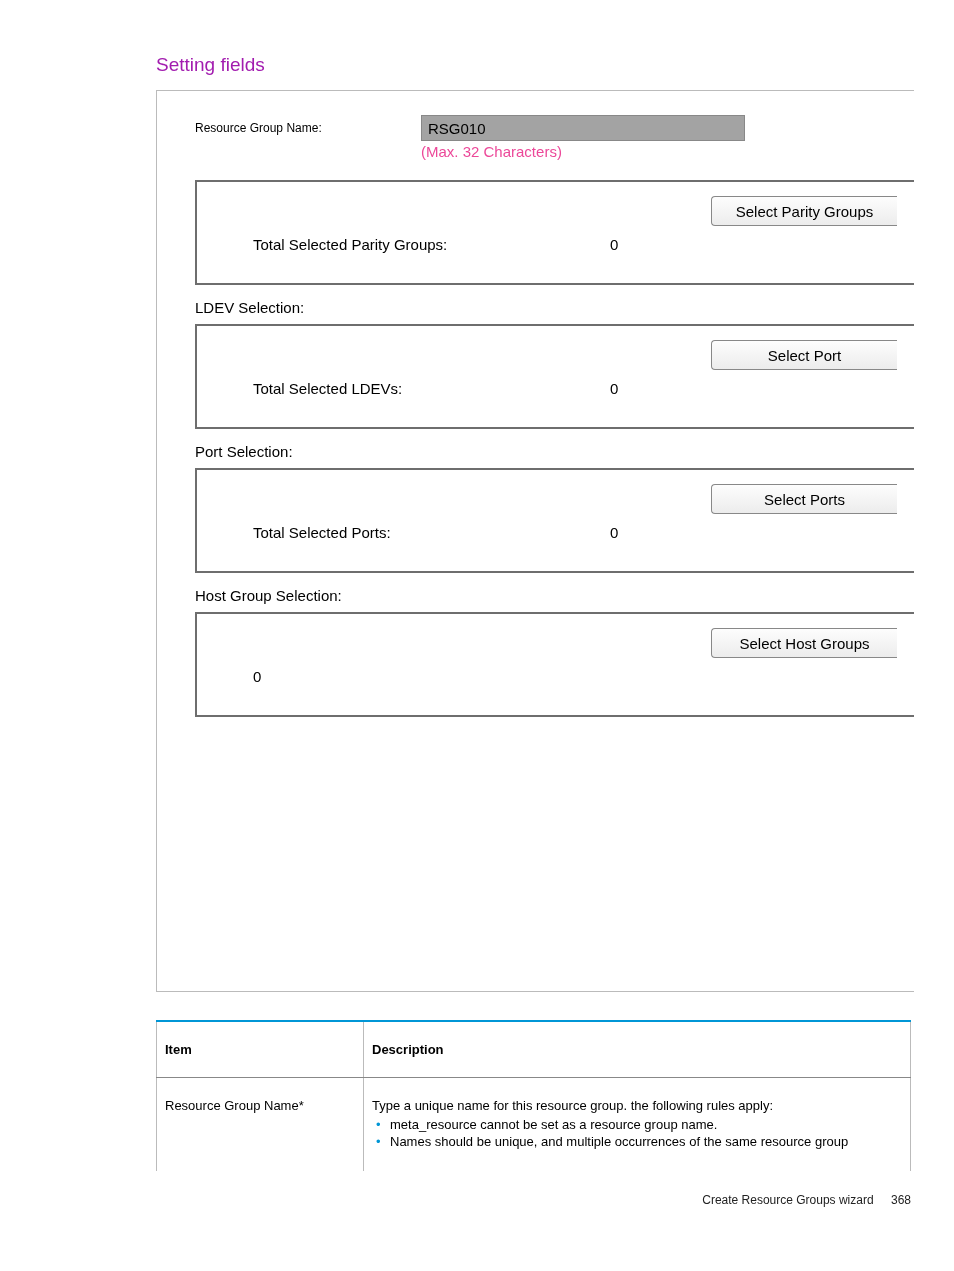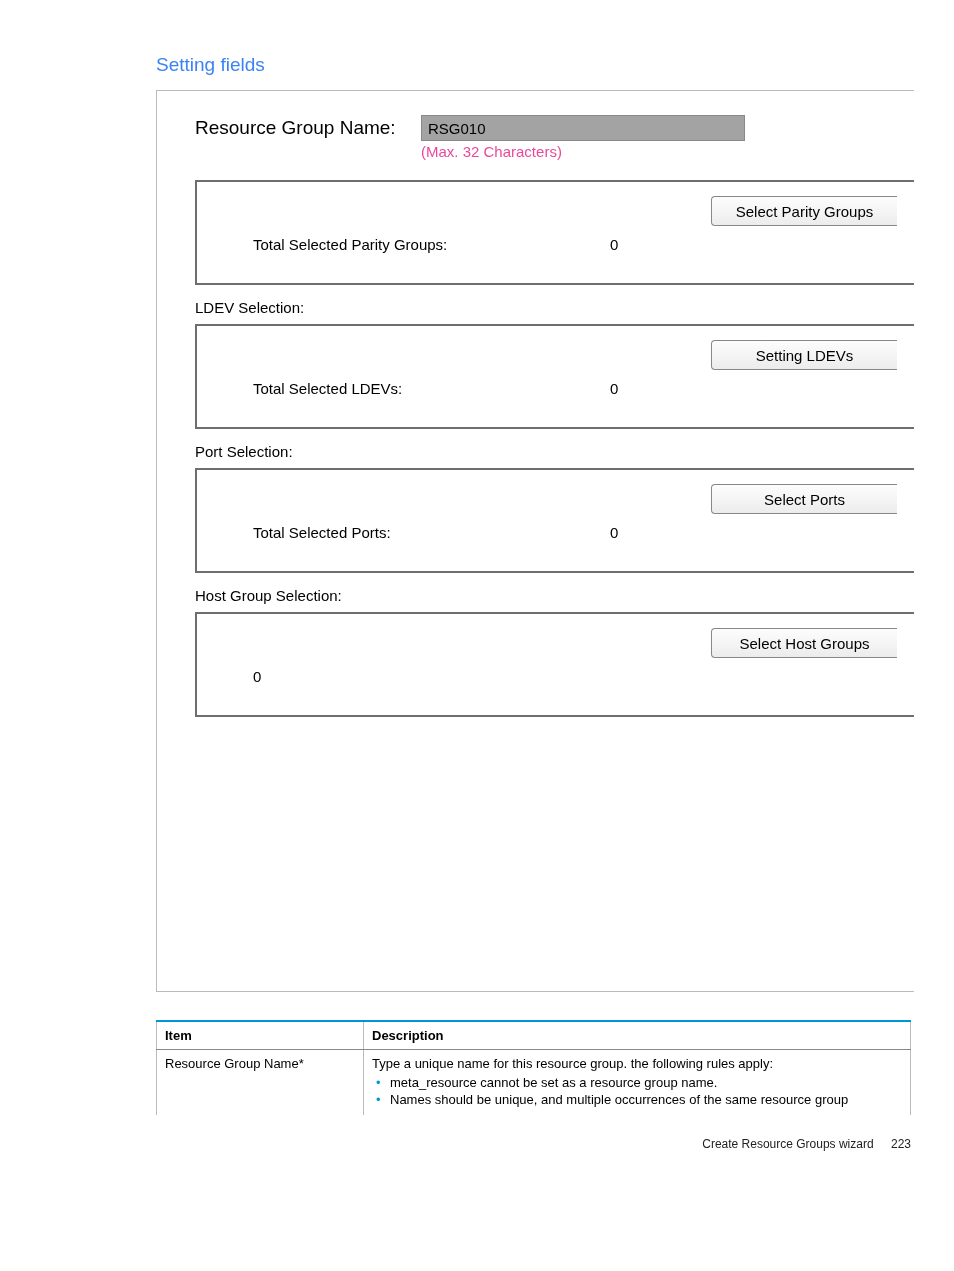--- a/index.html
+++ b/index.html
@@ -9,40 +9,40 @@
     background: #fff;
     width: 954px;
     font-size: 14px;
     color: #000;
   }
   .page {
     padding: 54px 40px 40px 156px;
     box-sizing: border-box;
   }
   .section-title {
-    color: #3b82f6;
+    color: #a21caf;
     font-size: 19px;
     margin: 0 0 14px 0;
     font-weight: normal;
   }
   .panel {
     border: 1px solid #bbb;
     border-right: none;
     padding: 24px 0 260px 38px;
     font-family: "Trebuchet MS", "Lucida Sans Unicode", sans-serif;
   }
 
   .rg-row {
     display: flex;
     align-items: center;
     margin-bottom: 2px;
   }
   .rg-label {
     width: 226px;
-    font-size: 19px;
+    font-size: 12px;
   }
   .rg-input {
     font-family: inherit;
     font-size: 15px;
     border: 1px solid #888;
     background: #a3a3a3;
     height: 24px;
     width: 310px;
     padding: 0 6px;
   }
@@ -96,21 +96,21 @@
   .desc-table {
     margin-top: 28px;
     border-collapse: collapse;
     width: 755px;
     font-size: 13px;
     border-top: 2px solid #0096d6;
   }
   .desc-table th, .desc-table td {
     border: 1px solid #bbb;
     border-top: none;
-    padding: 6px 8px;
+    padding: 20px 8px;
     text-align: left;
     vertical-align: top;
   }
   .desc-table th {
     font-weight: bold;
     border-bottom: 1px solid #888;
   }
   .desc-table td.item { width: 190px; }
   .desc-table td.desc { border-bottom: none; }
   .desc-table td.item-nb { border-bottom: none; }
@@ -155,21 +155,21 @@
     <div class="sel-box">
       <button class="sel-btn">Select Parity Groups</button>
       <div class="sel-count-row">
         <div class="sel-count-label">Total Selected Parity Groups:</div>
         <div class="sel-count-val">0</div>
       </div>
     </div>
 
     <div class="sel-label">LDEV Selection:</div>
     <div class="sel-box">
-      <button class="sel-btn">Setting LDEVs</button>
+      <button class="sel-btn">Select Port</button>
       <div class="sel-count-row">
         <div class="sel-count-label">Total Selected LDEVs:</div>
         <div class="sel-count-val">0</div>
       </div>
     </div>
 
     <div class="sel-label">Port Selection:</div>
     <div class="sel-box">
       <button class="sel-btn">Select Ports</button>
       <div class="sel-count-row">
@@ -201,15 +201,15 @@
           <li>meta_resource cannot be set as a resource group name.</li>
           <li>Names should be unique, and multiple occurrences of the same resource group</li>
         </ul>
       </td>
     </tr>
   </tbody>
     </table>
 
   <div class="footer">
     <span>Create Resource Groups wizard</span>
-    <span class="pnum">223</span>
+    <span class="pnum">368</span>
   </div>
 </div>
 
 </body></html>

